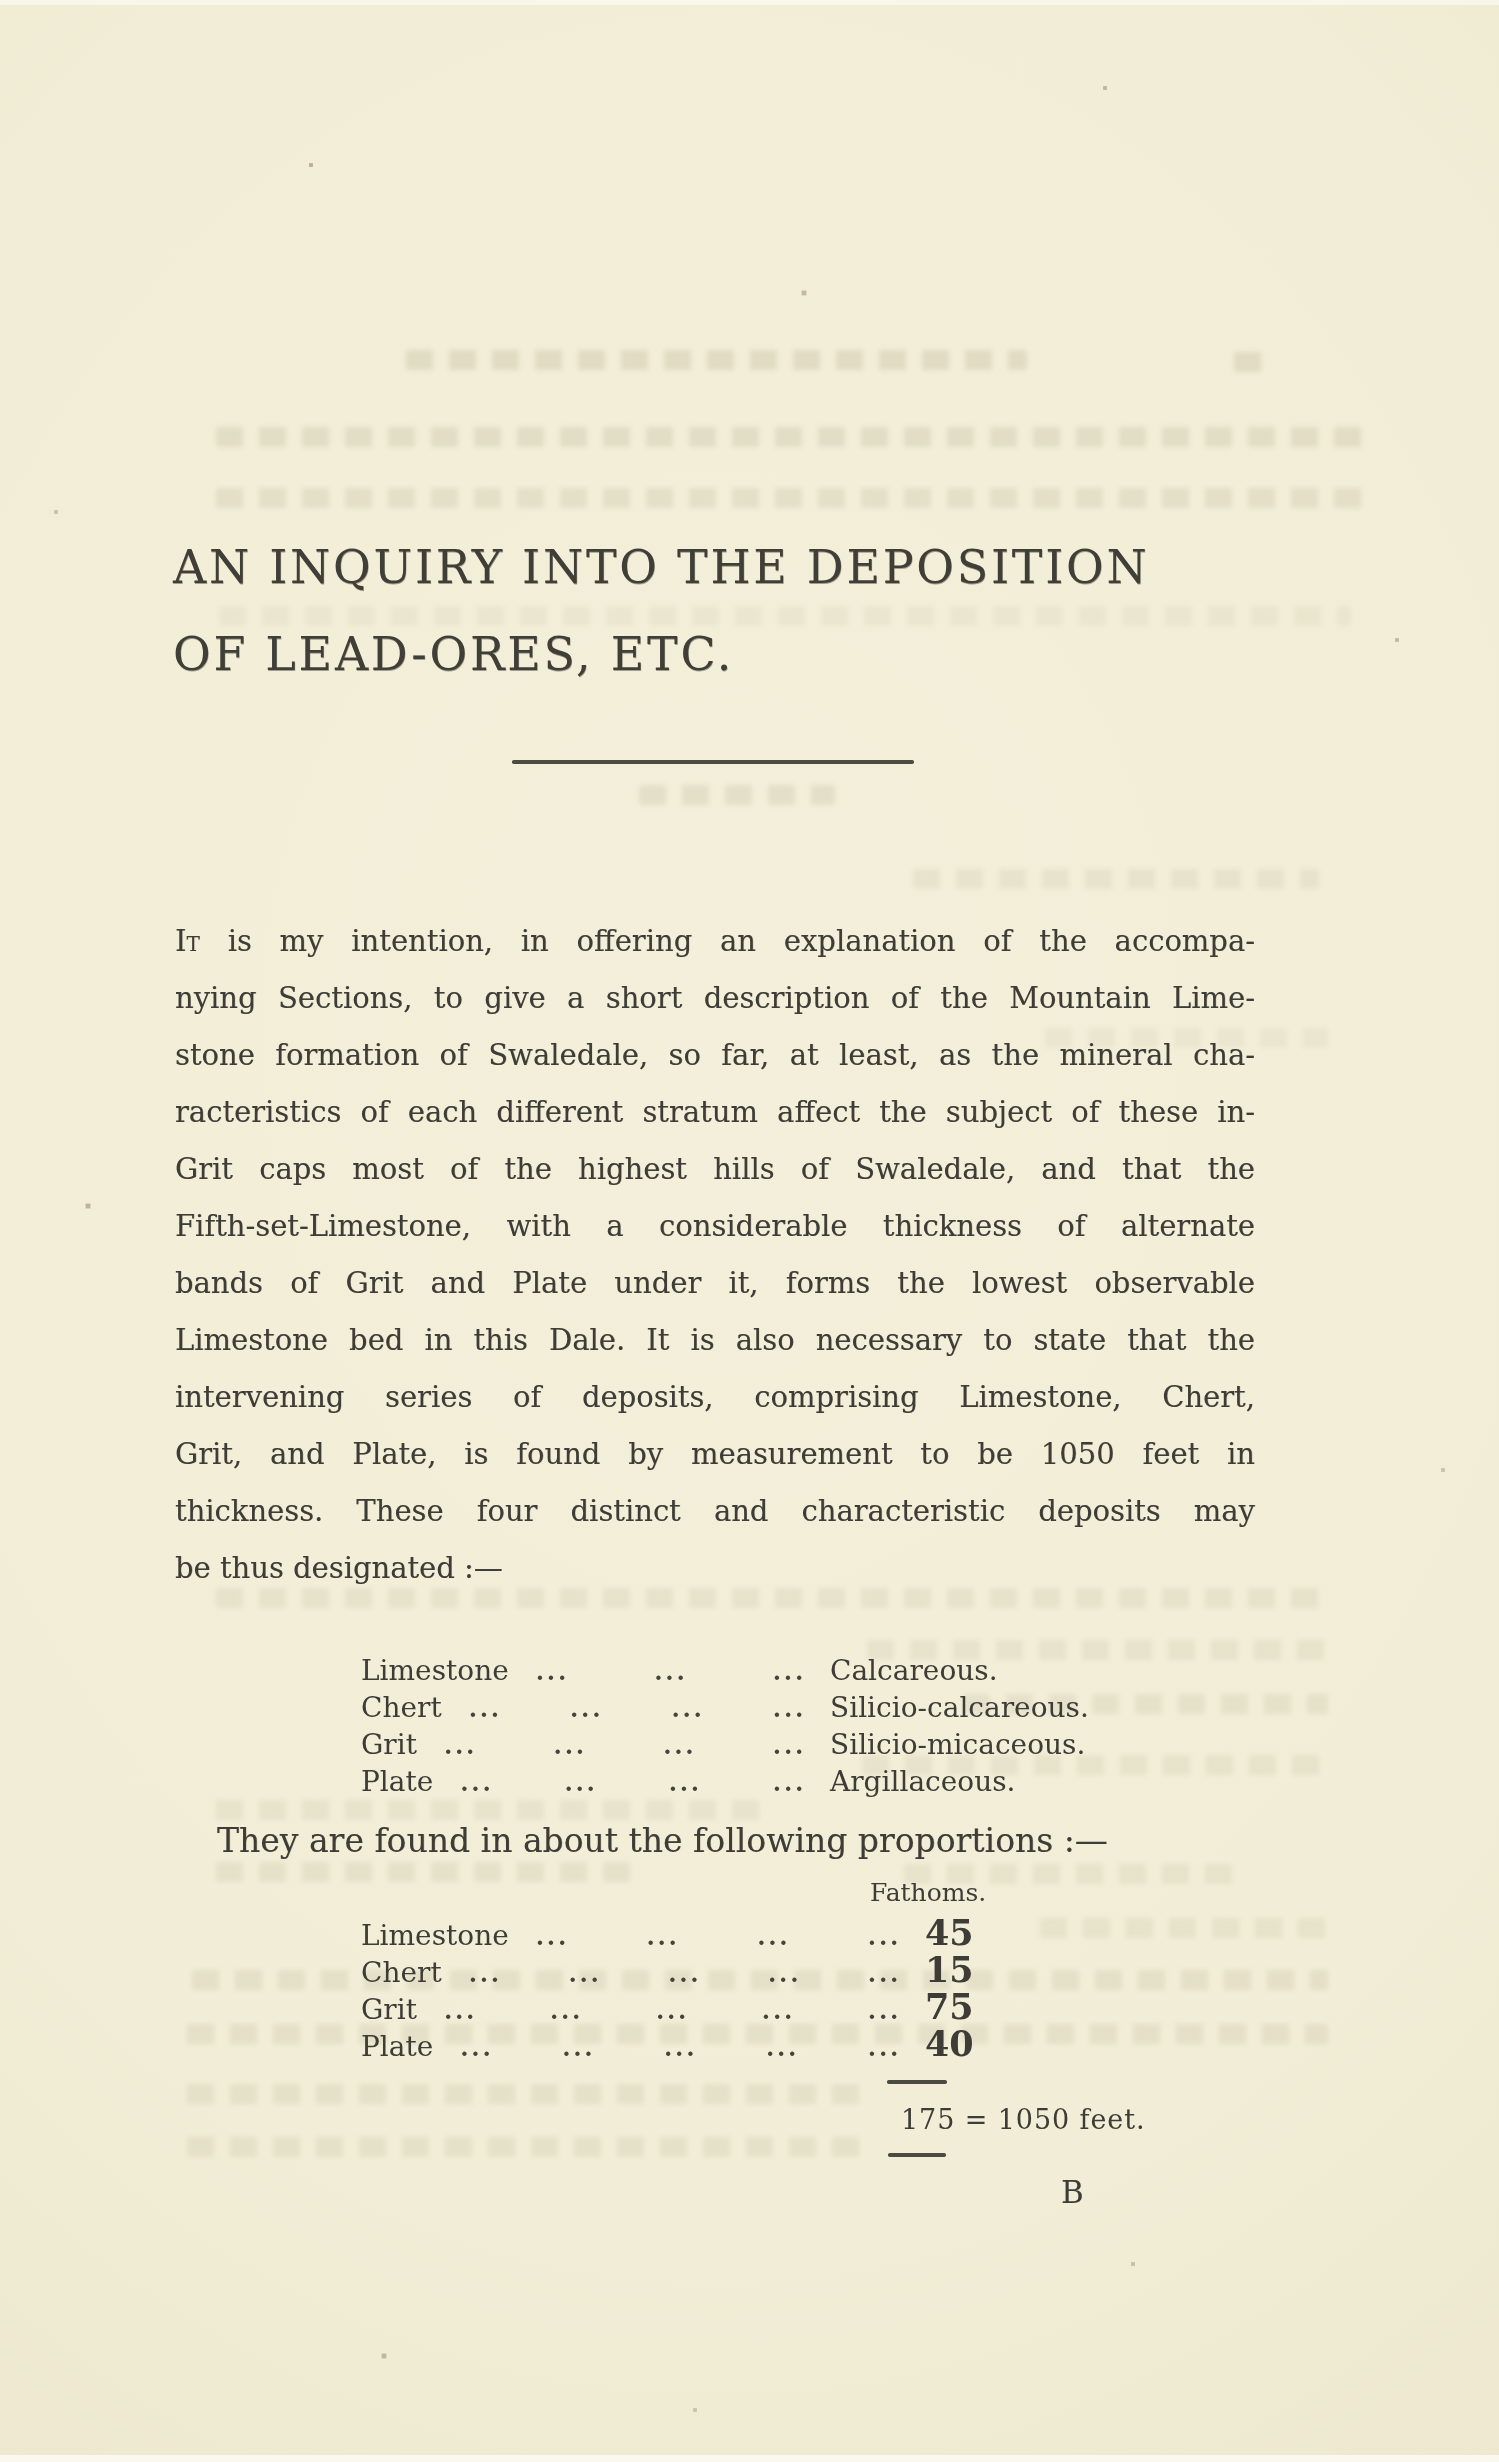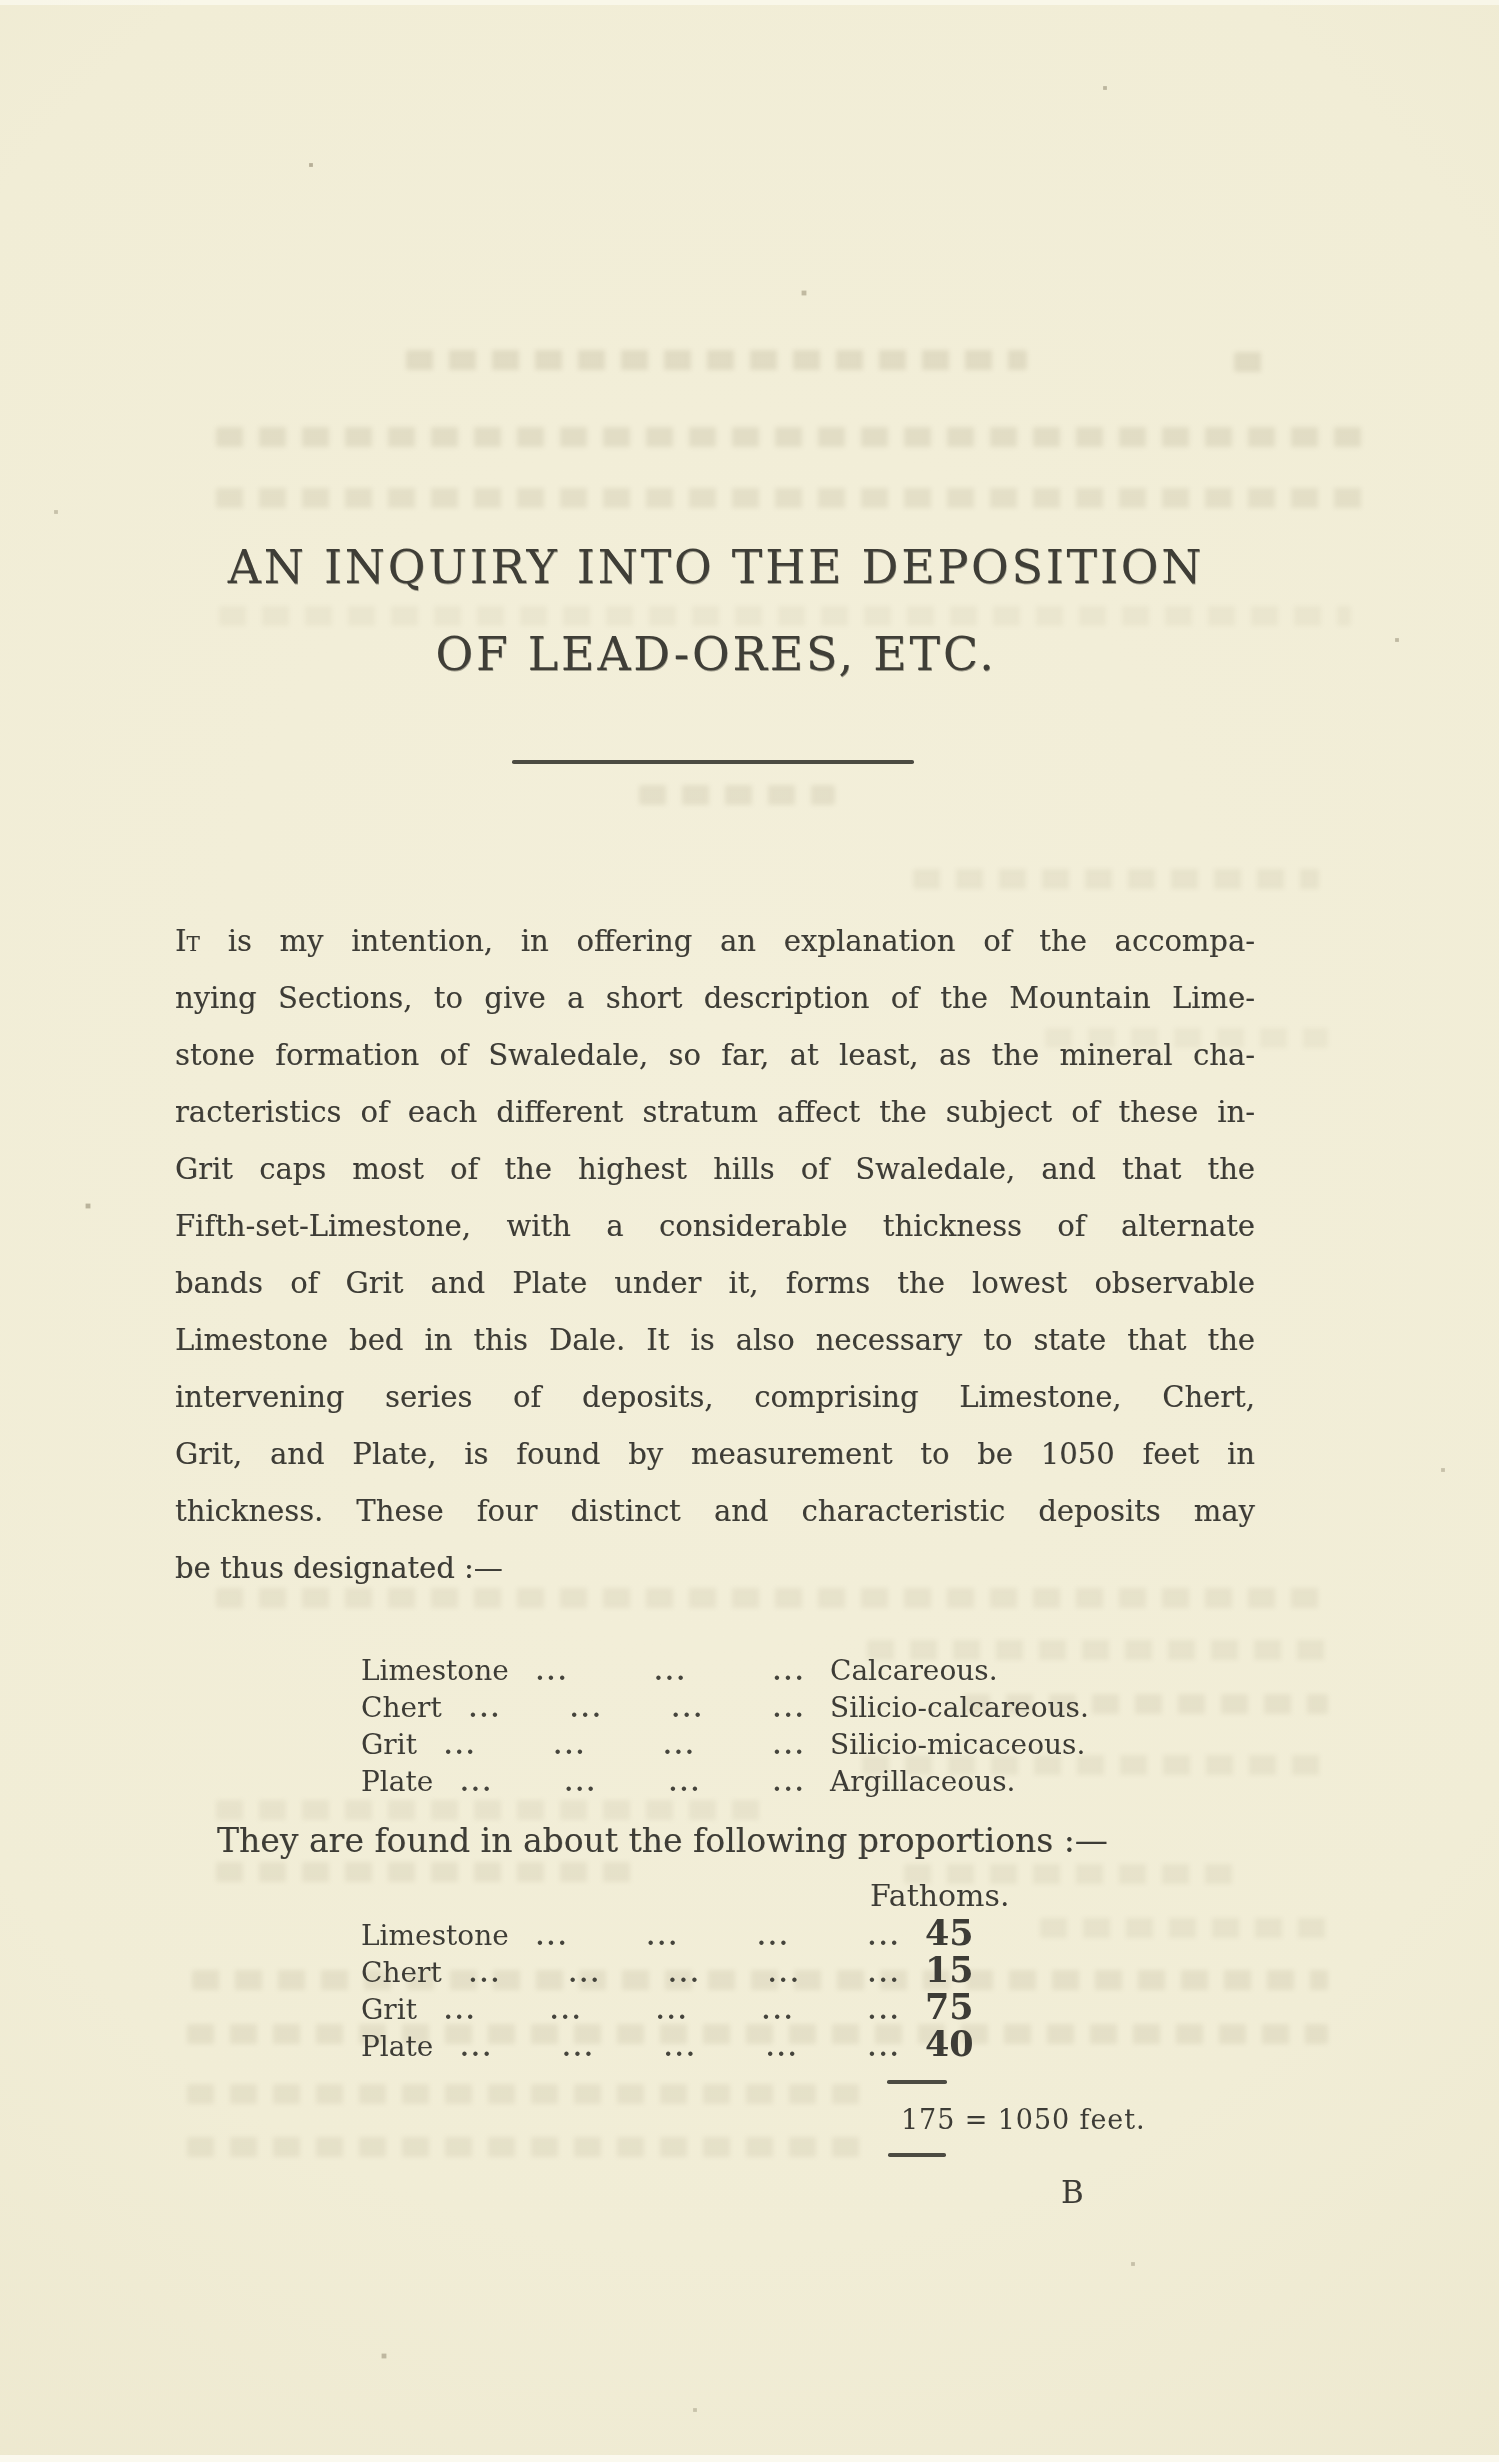--- a/index.html
+++ b/index.html
@@ -33,21 +33,21 @@
       87px 1205px 0 1.4px rgba(110,100,75,.42),
       1442px 1469px 0 0.9px rgba(110,100,75,.32),
       383px 2355px 0 1.4px rgba(110,100,75,.38),
       1132px 2263px 0 0.9px rgba(110,100,75,.32),
       694px 2409px 0 0.9px rgba(110,100,75,.3),
       55px 511px 0 0.9px rgba(110,100,75,.32);
   }
 
   .title{
     position:absolute;left:173px;width:1086px;margin:0;
-    text-align:center;font-weight:400;color:#3f3e37;
+    text-align:left;font-weight:400;color:#3f3e37;
     font-size:46px;letter-spacing:2.7px;
     text-shadow:0.5px 0.5px 0.5px rgba(62,60,52,.45);
   }
   .title-l1{top:540px;}
   .title-l2{top:627px;}
 
   .rule{
     position:absolute;left:512px;top:760px;width:402px;height:3.7px;
     background:#4c4b42;border-radius:1.8px;
   }
@@ -78,21 +78,21 @@
     margin:0 24px 0 27px;letter-spacing:2.7px;font-weight:700;font-size:24px;
     color:#45443c;
   }
   .tbl-designation .tval{flex:0 0 auto;width:261px;white-space:nowrap;}
   .tbl-proportions .tval{flex:0 0 auto;width:57px;white-space:nowrap;font-weight:700;font-size:35px;}
 
   .prop-intro{
     position:absolute;left:217px;top:1821px;font-size:33px;color:#3d3c36;
     text-shadow:0.4px 0.4px 0.4px rgba(62,60,52,.35);
   }
-  .fathoms{position:absolute;left:870px;top:1878px;font-size:30px;}
+  .fathoms{position:absolute;left:870px;top:1878px;font-size:25px;}
   .sumrule{position:absolute;height:3.7px;background:#4c4b42;border-radius:1.8px;}
   .sumrule-top{left:887px;top:2080px;width:60px;}
   .sumrule-bottom{left:888px;top:2153px;width:58px;}
   .total-line{position:absolute;left:901px;top:2104px;font-size:27px;letter-spacing:0.9px;}
   .signature{position:absolute;left:1061px;top:2174px;font-size:31px;}
 </style>
 </head>
 <body>
 
 <div class="page">

